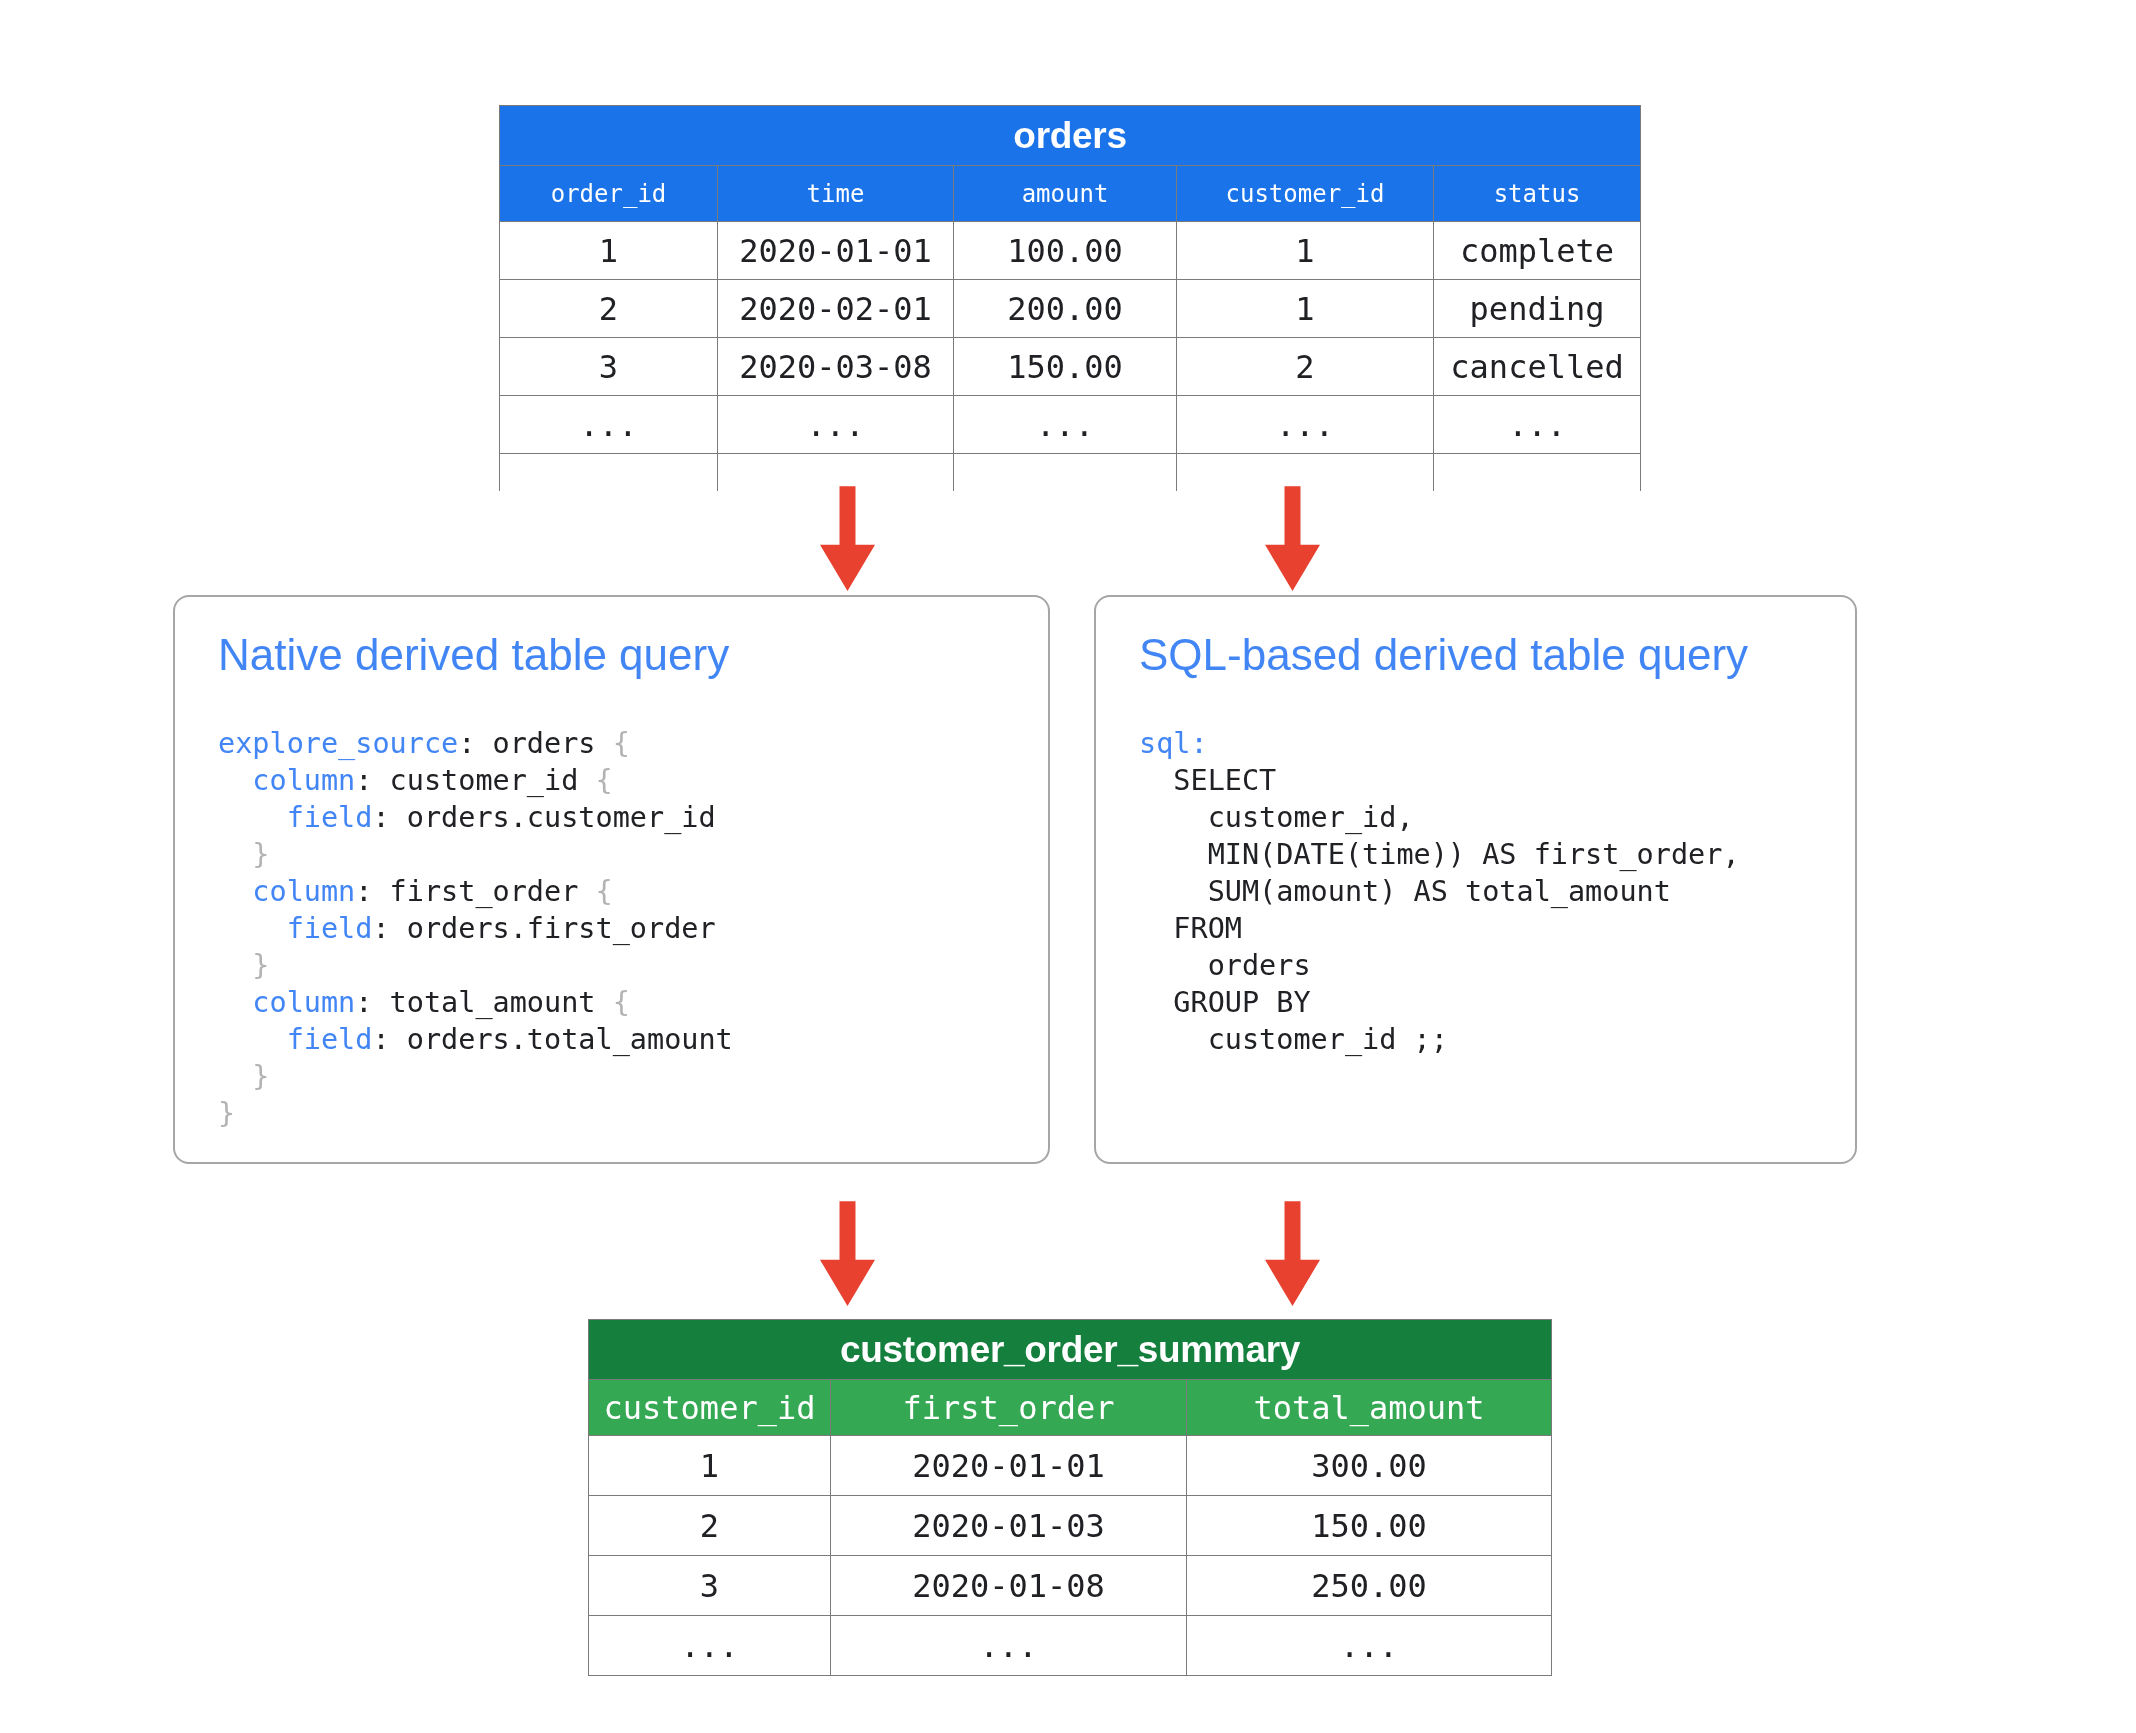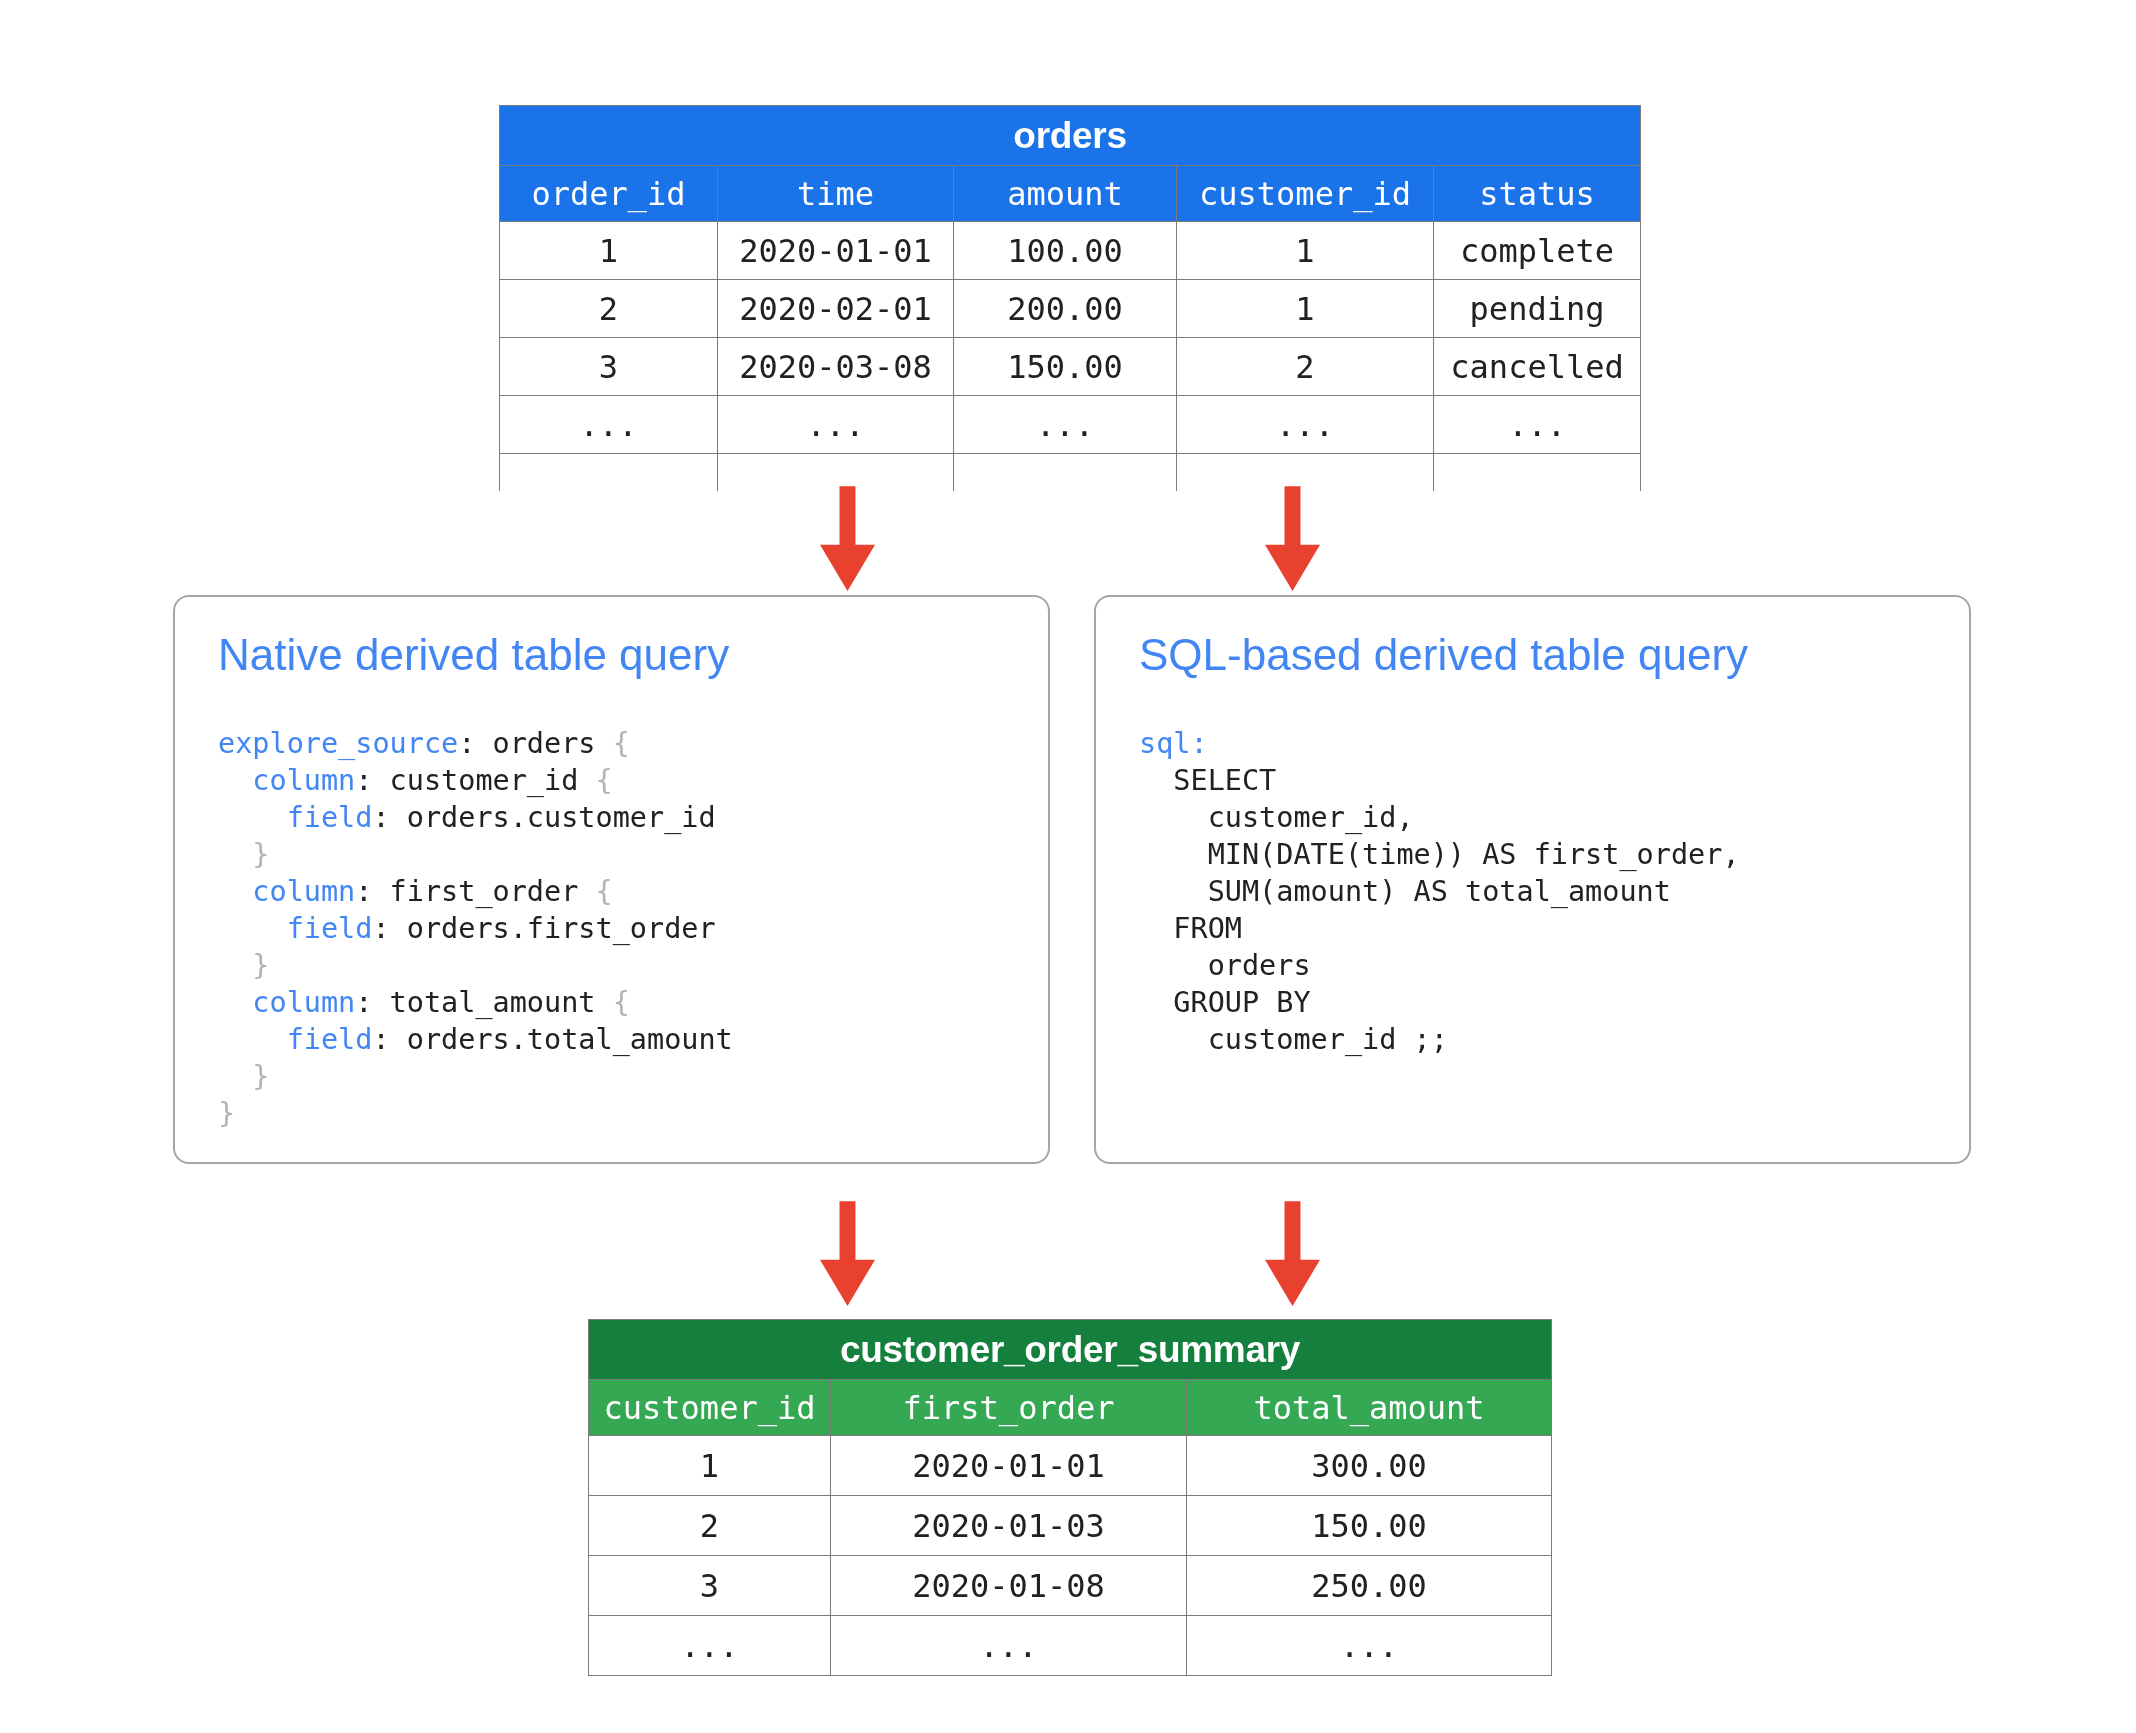--- a/index.html
+++ b/index.html
@@ -49,21 +49,21 @@
     width: 1141px;
   }
   #orders-table .title-cell {
     background: #1a73e8;
     height: 59px;
     font-size: 37px;
   }
   #orders-table .head-cell {
     background: #1a73e8;
     height: 55px;
-    font-size: 32px;
+    font-size: 24px;
   }
   #orders-table .body-cell {
     height: 57px;
     font-size: 32px;
   }
   #orders-table .clip-row .body-cell {
     height: 37px;
     border-bottom: none;
   }
 
@@ -99,21 +99,21 @@
   
   .code-panel {
     position: absolute;
     box-sizing: border-box;
     background: #ffffff;
     border: 2.7px solid #a6a6a6;
     border-radius: 16px;
     padding: 39px 43px 27px 43px;
   }
   #panel-native { left: 173px;  top: 595px; width: 877px; height: 569px; }
-  #panel-sql    { left: 1094px; top: 595px; width: 877px; height: 569px; }
+  #panel-sql    { left: 1094px; top: 595px; width: 763px; height: 569px; }
 
   .panel-title {
     color: #4285f4;
     font-family: "Liberation Sans", sans-serif;
     font-size: 44px;
     line-height: 37px;
     margin: 0 0 52px 0;
     white-space: nowrap;
   }
   .code-block {

